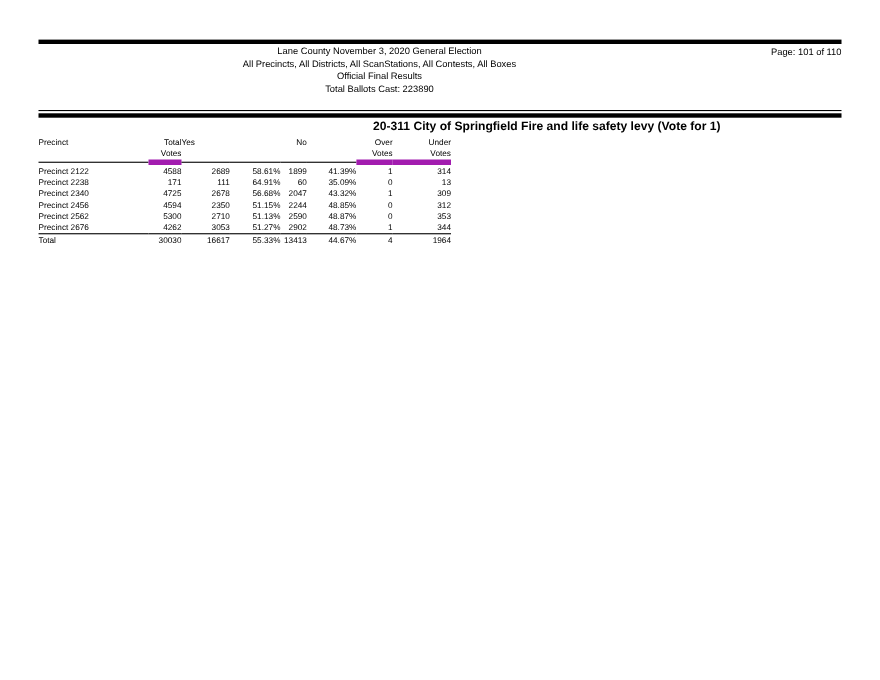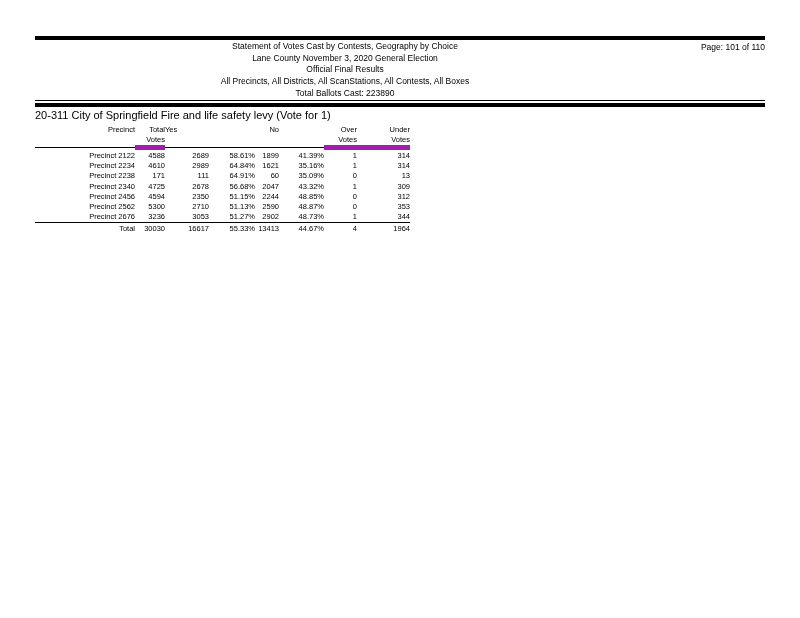--- a/index.html
+++ b/index.html
@@ -22,63 +22,62 @@
     position: absolute; top: 41px; left: 35px; width: 620px;
     text-align: center; font-size: 8.5px; line-height: 11.7px;
     color: #000;
   }
   .page-number {
     position: absolute; top: 42px; right: 35px;
     font-size: 8.5px; text-align: center;
   }
   .contest-title {
     position: absolute; top: 109px; left: 35px; width: 620px;
-    text-align: left; font-weight: normal; font-size: 11px;
+    text-align: right; font-weight: bold; font-size: 11px;
   }
 
   table.results {
     position: absolute; top: 124px; left: 35px;
     border-collapse: collapse; table-layout: fixed;
     width: 375px;
     font-size: 7.5px; line-height: 10px; color: #000;
   }
   table.results td { padding: 0; white-space: nowrap; overflow: hidden; }
   col.c-precinct { width: 100px; }
   col.c-total    { width: 30px; }
   col.c-yes      { width: 44px; }
   col.c-yespct   { width: 46px; }
   col.c-no       { width: 24px; }
   col.c-nopct    { width: 45px; }
   col.c-over     { width: 33px; }
   col.c-under    { width: 53px; }
 
-  td.l { text-align: right; }
+  td.l { text-align: left; }
   td.r { text-align: right; }
   td.c { text-align: left; }
 
   tr.hdr1 td { height: 11px; vertical-align: bottom; }
   tr.hdr2 td { height: 10px; vertical-align: bottom; }
   tr.hdr2 td.uline { border-bottom: 5px solid #a21caf; }
   tr.hdr-rule td { border-top: 1px solid #000; height: 3px; }
   tr.data td { height: 10.3px; vertical-align: middle; }
   tr.last-data td { border-bottom: 1px solid #000; }
   tr.total td { height: 12px; vertical-align: middle; }
 </style>
 </head>
 <body>
 
 <div class="page">
 
   <div class="rule rule-top"></div>
 
   <div class="report-header">
-    <div>Statement of Votes Cast by Contests, Geography by Choice</div>
     <div>Lane County November 3, 2020 General Election</div>
+    <div>All Precincts, All Districts, All ScanStations, All Contests, All Boxes</div>
     <div>Official Final Results</div>
-    <div>All Precincts, All Districts, All ScanStations, All Contests, All Boxes</div>
     <div>Total Ballots Cast: 223890</div>
   </div>
 
   <div class="page-number">Page: 101 of 110</div>
 
   <div class="rule rule-thin"></div>
   <div class="rule rule-thick-bottom"></div>
 
   <div class="contest-title">20-311 City of Springfield Fire and life safety levy (Vote for 1)</div>
 
@@ -123,30 +122,20 @@
       <td class="l">Precinct 2122</td>
       <td class="r">4588</td>
       <td class="r">2689</td>
       <td class="r">58.61%</td>
       <td class="r">1899</td>
       <td class="r">41.39%</td>
       <td class="r">1</td>
       <td class="r">314</td>
     </tr>
     <tr class="data">
-      <td class="l">Precinct 2234</td>
-      <td class="r">4610</td>
-      <td class="r">2989</td>
-      <td class="r">64.84%</td>
-      <td class="r">1621</td>
-      <td class="r">35.16%</td>
-      <td class="r">1</td>
-      <td class="r">314</td>
-    </tr>
-    <tr class="data">
       <td class="l">Precinct 2238</td>
       <td class="r">171</td>
       <td class="r">111</td>
       <td class="r">64.91%</td>
       <td class="r">60</td>
       <td class="r">35.09%</td>
       <td class="r">0</td>
       <td class="r">13</td>
     </tr>
     <tr class="data">
@@ -174,21 +163,21 @@
       <td class="r">5300</td>
       <td class="r">2710</td>
       <td class="r">51.13%</td>
       <td class="r">2590</td>
       <td class="r">48.87%</td>
       <td class="r">0</td>
       <td class="r">353</td>
     </tr>
     <tr class="data last-data">
       <td class="l">Precinct 2676</td>
-      <td class="r">3236</td>
+      <td class="r">4262</td>
       <td class="r">3053</td>
       <td class="r">51.27%</td>
       <td class="r">2902</td>
       <td class="r">48.73%</td>
       <td class="r">1</td>
       <td class="r">344</td>
     </tr>
 
     <tr class="total">
       <td class="l">Total</td>

